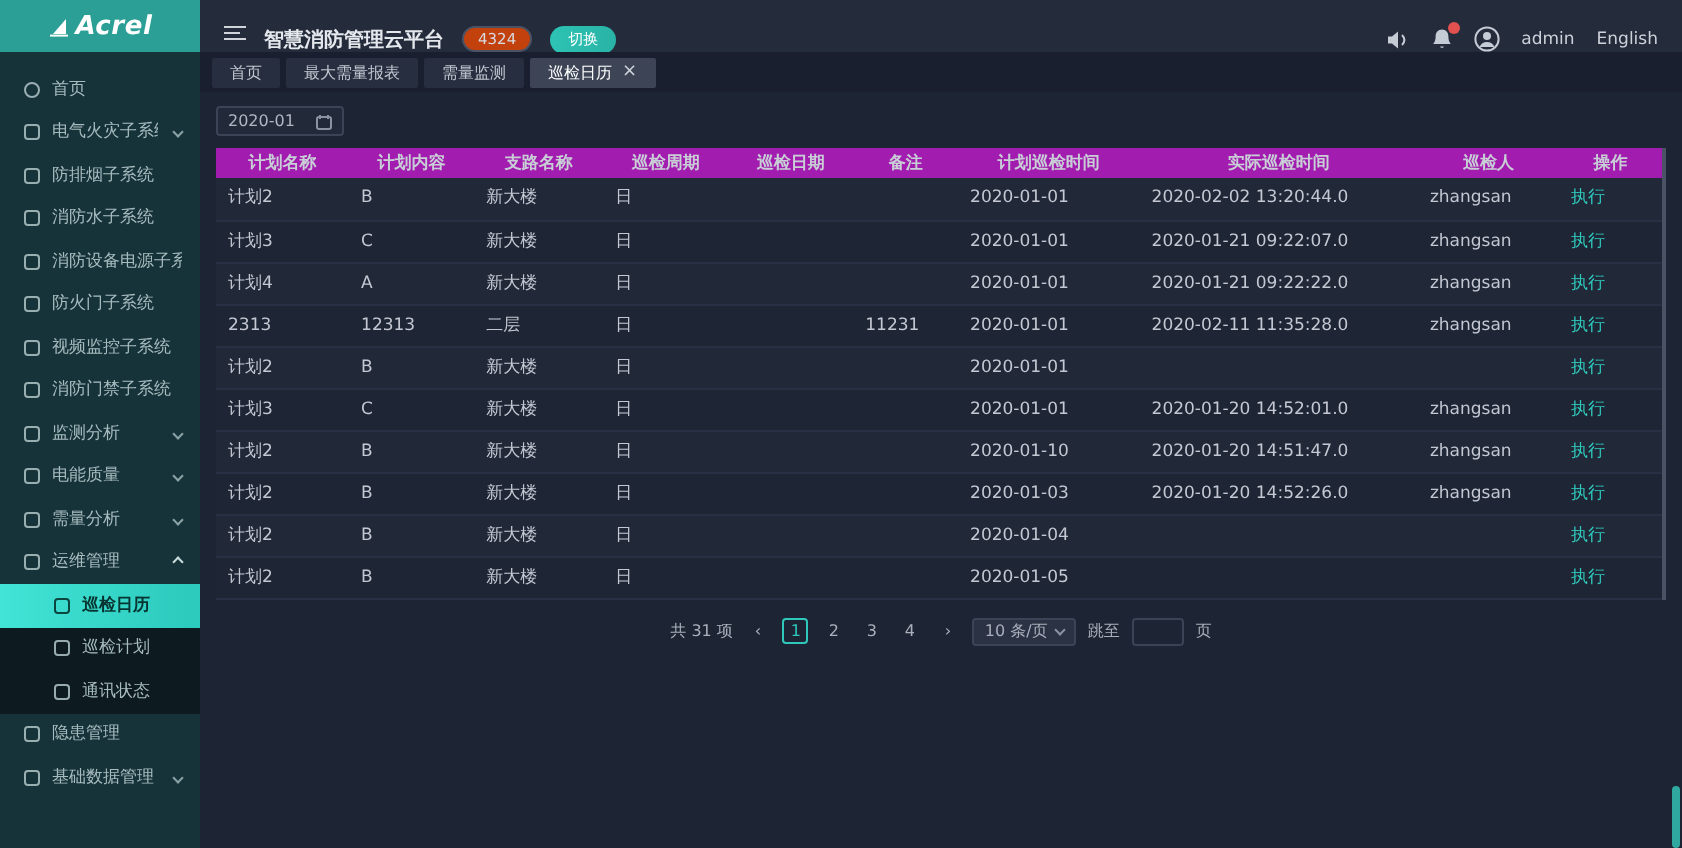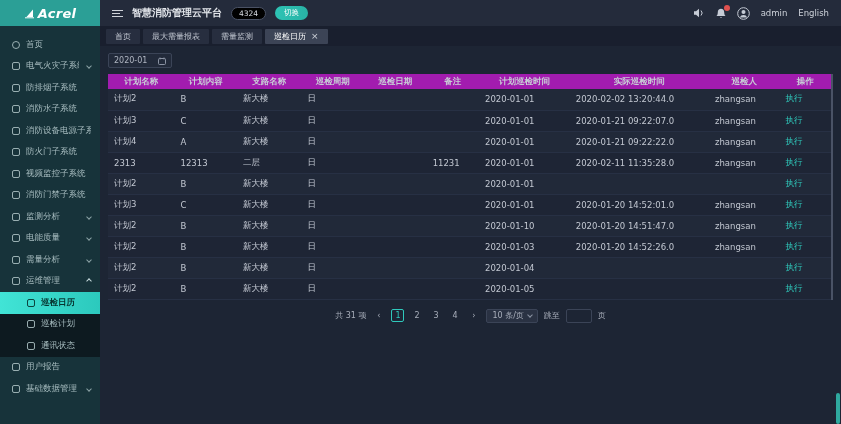--- a/index.html
+++ b/index.html
@@ -22,27 +22,27 @@
   .ico { width:8px; height:8px; border:1px solid currentColor; border-radius:2px; flex:none; opacity:.9; }
   .ico.circ { border-radius:50%; }
   .ico.tri { width:0; height:0; border:none; border-left:4.5px solid transparent;
              border-right:4.5px solid transparent; border-bottom:7px solid currentColor; border-radius:0; }
   .chev { width:4px; height:4px; border-right:1px solid #8ca3a6; border-bottom:1px solid #8ca3a6;
           transform:rotate(45deg); flex:none; margin-left:2px; }
   .chev.up { transform:rotate(-135deg); border-color:#c9dcde; }
 
   
   .main { flex:1; min-width:0; display:flex; flex-direction:column; }
-  .topbar { height:26px; flex:none; background:#242b3b; display:flex; align-items:center;
+  .topbar { height:26px; flex:none; background:#242b3b; display:flex; align-items:flex-start;
             gap:9px; padding:13px 12px; color:#d3d7de; }
   .burger { width:11px; display:flex; flex-direction:column; gap:2px; cursor:pointer; }
   .burger i { display:block; height:1px; background:#cfd3da; }
   .burger i:nth-child(2){ width:8px; }
   .title { font-size:10px; font-weight:bold; color:#e4e7ec; }
-  .count-badge { background:#000000; border:1px solid #4a5265; color:#d8dbe2; font-size:7.5px;
+  .count-badge { background:#c2410c; border:1px solid #4a5265; color:#d8dbe2; font-size:7.5px;
                  padding:1px 7px; border-radius:8px; }
   .switch-btn { background:linear-gradient(90deg,#2dc3b4,#29b3a6); color:#fff; font-size:7.5px;
                 padding:2px 9px; border-radius:8px; cursor:pointer; }
   .top-right { margin-left:auto; display:flex; align-items:center; gap:11px; }
   .bell-wrap { position:relative; display:flex; }
   .red-dot { position:absolute; top:-3px; right:-4px; width:6px; height:6px;
              background:#e0514f; border-radius:50%; }
   .user-name, .lang { font-size:8.5px; color:#cdd2da; cursor:pointer; }
 
   .tabbar { height:20px; flex:none; background:#191f2e; display:flex; align-items:flex-end;
@@ -160,21 +160,21 @@
         <div class="mi sub">
           <span class="ico"></span>
           <span class="lbl">巡检计划</span>
         </div>
         <div class="mi sub">
           <span class="ico"></span>
           <span class="lbl">通讯状态</span>
         </div>
         <div class="mi">
           <span class="ico"></span>
-          <span class="lbl">用户报告</span>
+          <span class="lbl">隐患管理</span>
         </div>
         <div class="mi">
           <span class="ico"></span>
           <span class="lbl">基础数据管理</span>
           <span class="chev"></span>
         </div>
         <div class="mi"></div>
       </nav>
   </aside>
 

